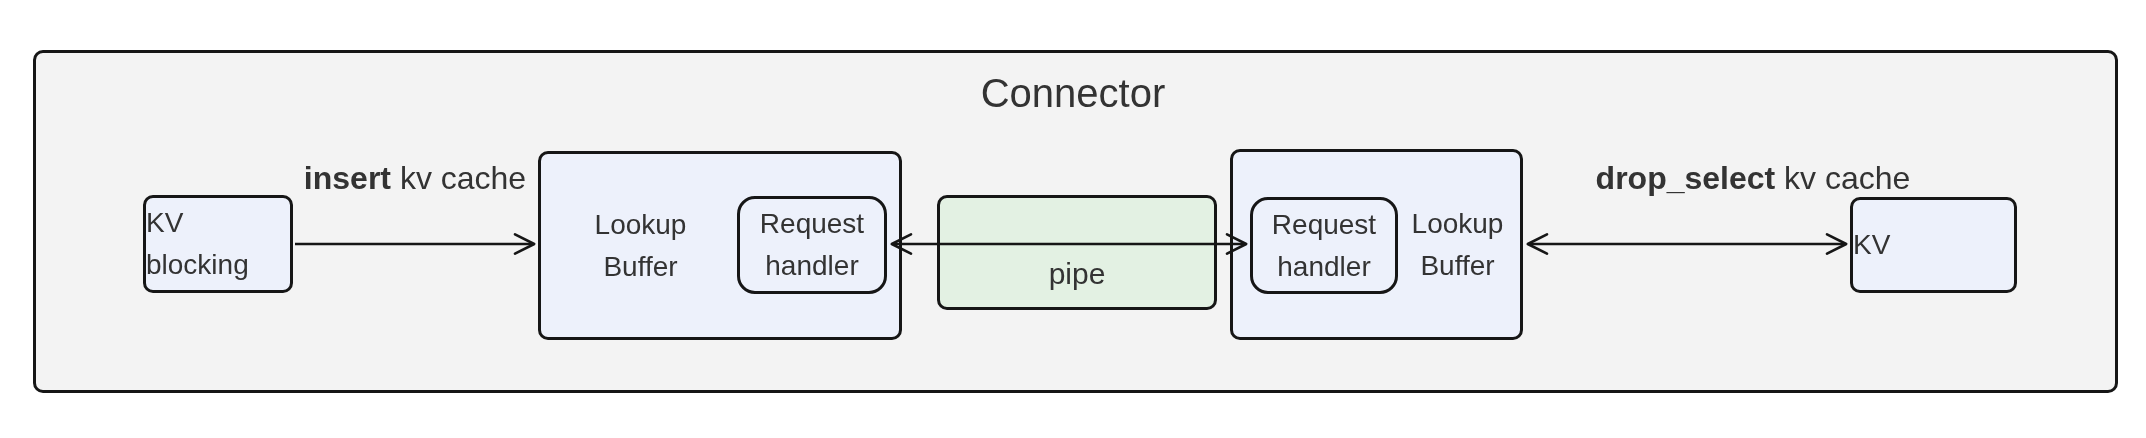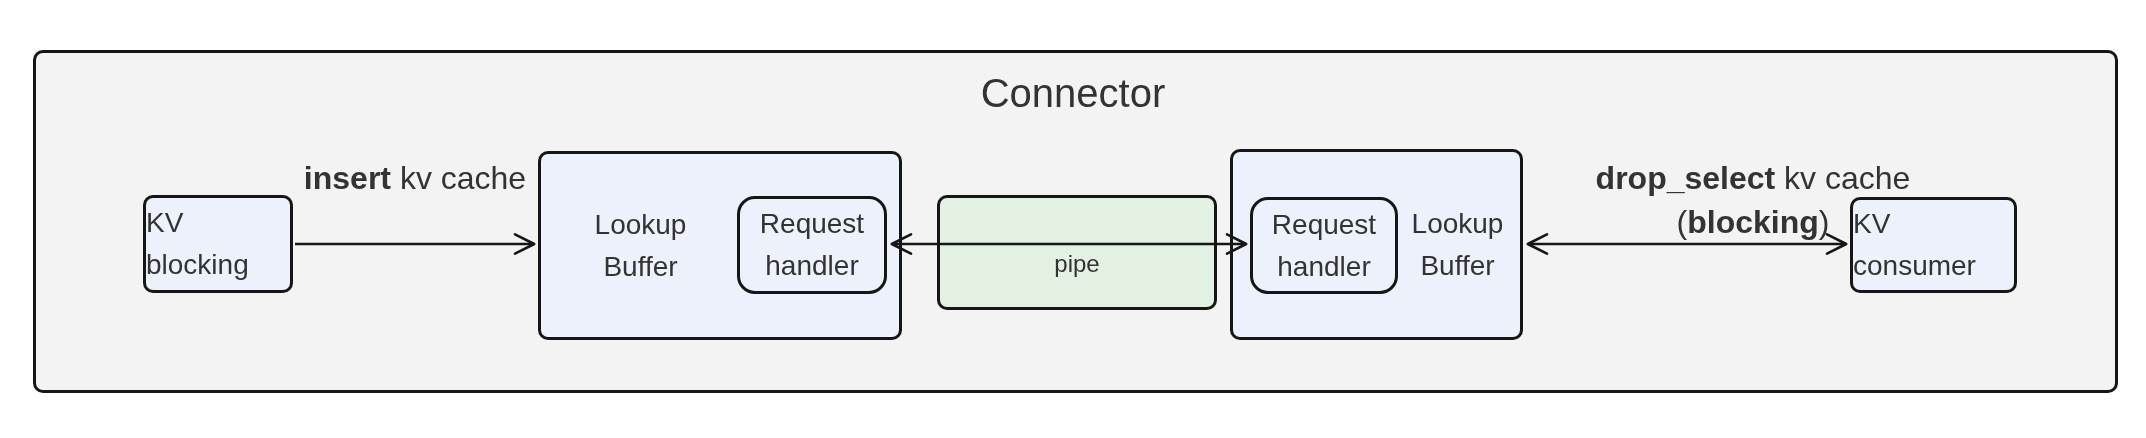--- a/index.html
+++ b/index.html
@@ -68,22 +68,22 @@
   }
   .lookup-left .handler{left:196px;top:42px;width:150px;height:98px;}
   .lookup-right .handler{left:17px;top:45px;width:148px;height:97px;}
 
   .pipe{
     position:absolute;left:937px;top:195px;width:280px;height:115px;
     background:var(--pipe-bg);
     border:3px solid var(--border);
     border-radius:10px;
     display:flex;align-items:flex-end;justify-content:center;
-    font-size:24px;line-height:30px;
-    padding-bottom:28px;
+    font-size:30px;line-height:30px;
+    padding-bottom:18px;
     z-index:1;
   }
 
   .edge-label{
     position:absolute;width:420px;text-align:center;
     font-size:32px;line-height:44px;color:var(--text);
     z-index:2;
   }
   .edge-label .b{font-weight:bold;}
   .label-insert{left:205px;top:156px;}
@@ -126,30 +126,28 @@
       <div>handler</div>
     </div>
     <div class="lookup-label">
       <div>Lookup</div>
       <div>Buffer</div>
     </div>
   </div>
 
   <div class="node kv-consumer">
     <div>KV</div>
-    <div>consumer</div>
   </div>
 
   <div class="edge-label label-insert">
     <div><span class="b">insert</span><span> kv cache</span></div>
   </div>
 
   <div class="edge-label label-drop">
     <div><span class="b">drop_select</span><span> kv cache</span></div>
-    <div><span>(</span><span class="b">blocking</span><span>)</span></div>
   </div>
 
   <svg class="arrows" width="2146" height="438" viewBox="0 0 2146 438">
     <defs>
       <marker id="head" viewBox="0 0 10 10" refX="8.5" refY="5" markerUnits="userSpaceOnUse" markerWidth="24" markerHeight="24" orient="auto-start-reverse">
         <path d="M1,1 L9,5 L1,9" fill="none" stroke="#161616" stroke-width="1.1" stroke-linecap="round" stroke-linejoin="round"></path>
       </marker>
     </defs>
     <line x1="295" y1="244" x2="533" y2="244" stroke="#161616" stroke-width="2.6" marker-end="url(#head)"></line>
     <line x1="893" y1="244" x2="1245" y2="244" stroke="#161616" stroke-width="2.6" marker-start="url(#head)" marker-end="url(#head)"></line>

